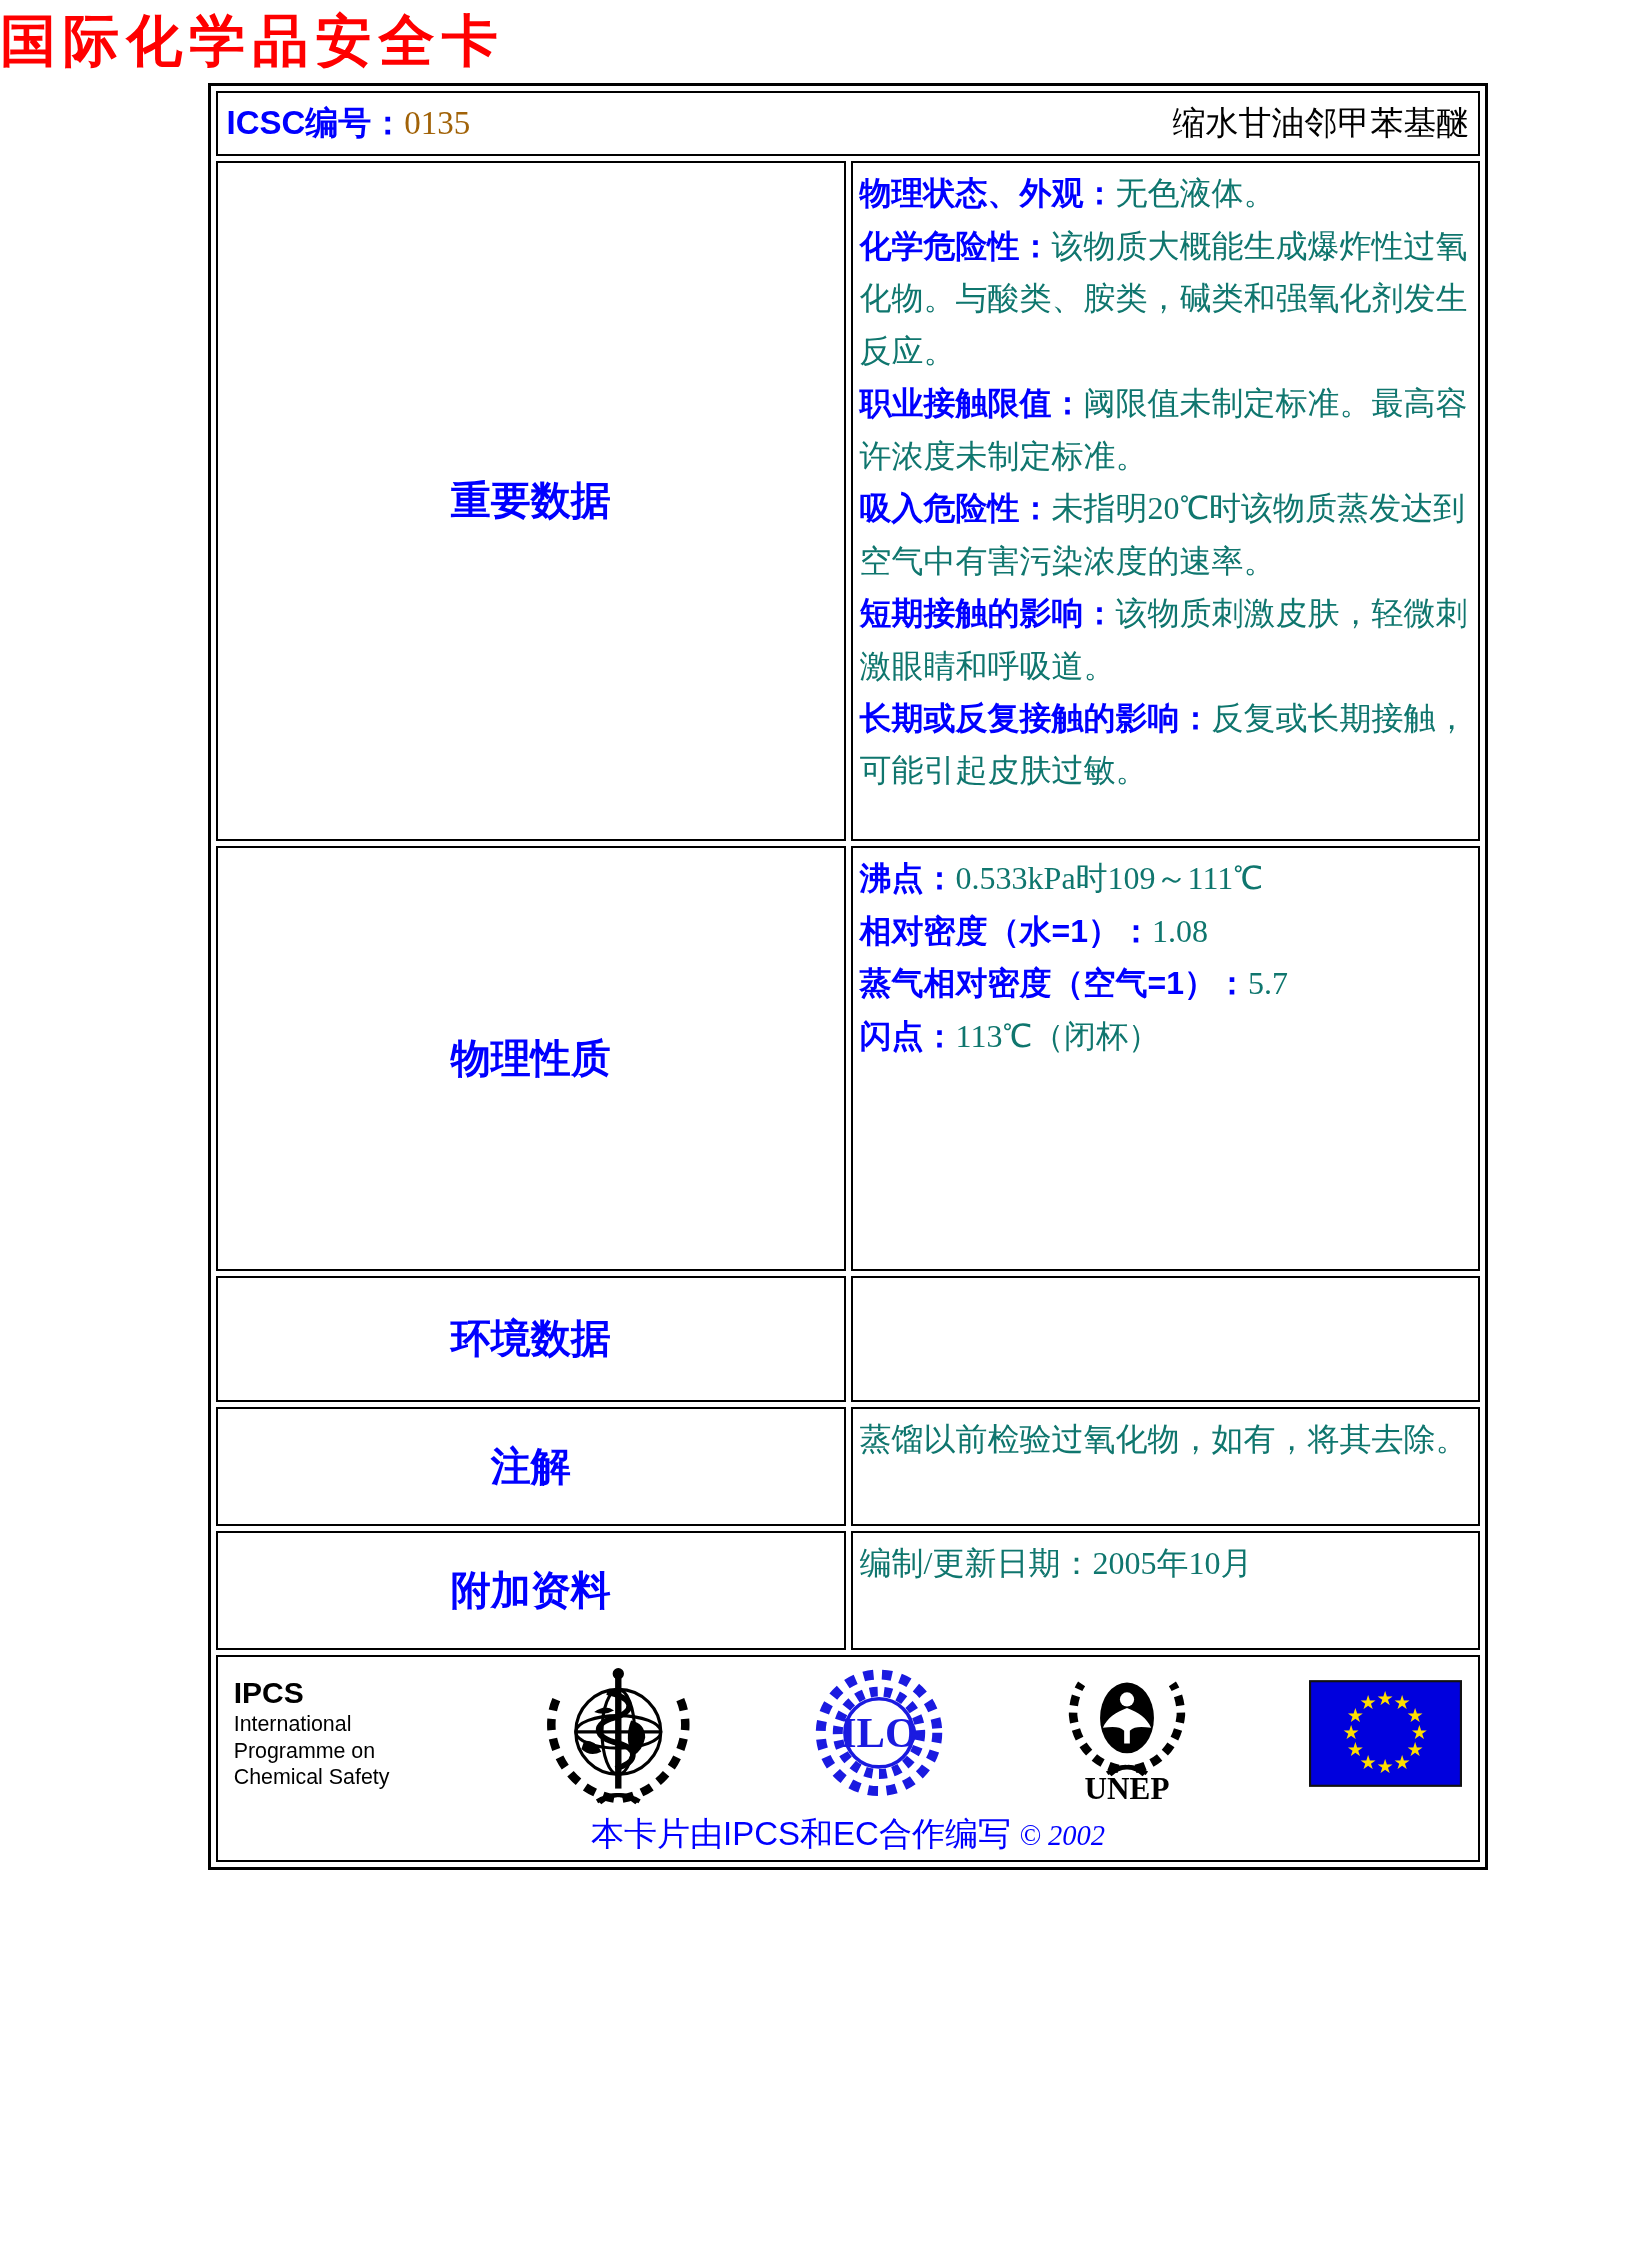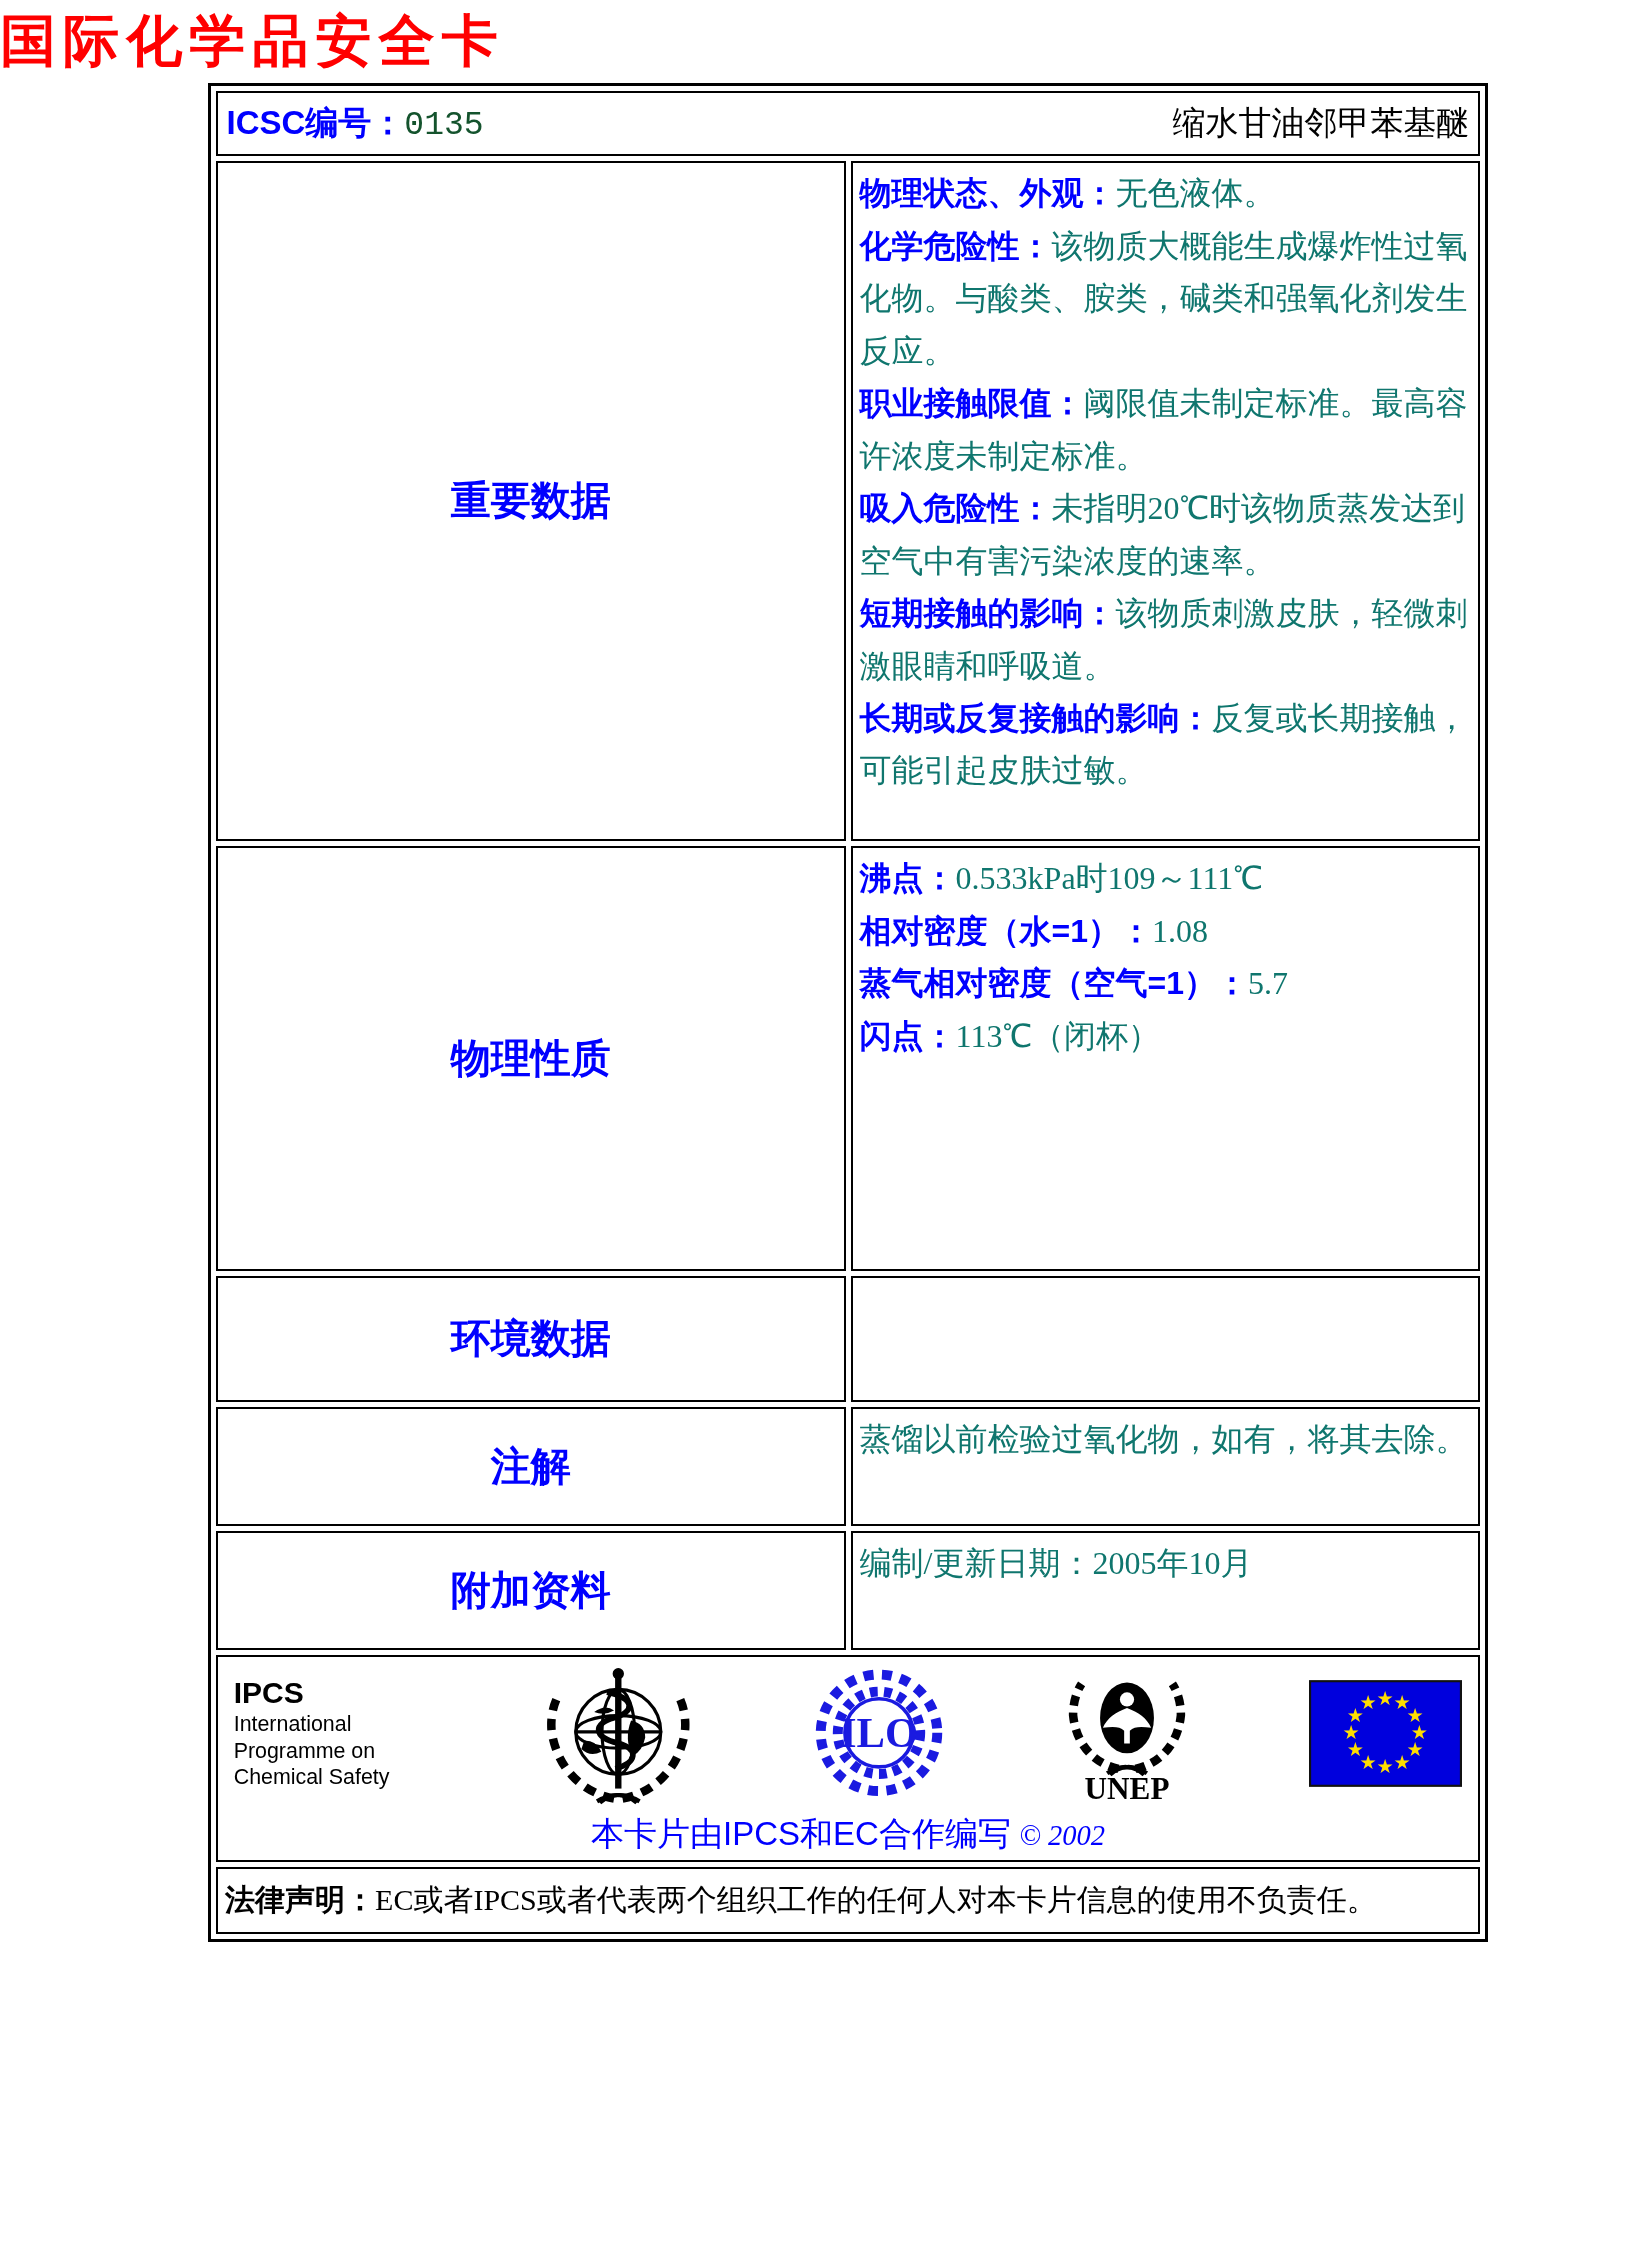--- a/index.html
+++ b/index.html
@@ -50,21 +50,21 @@
     font-family:"Liberation Sans", sans-serif;
     font-weight:bold;
   }
   .inline-text { color:#0f766e; font-family:"Liberation Serif", serif; }
   p.item { margin:0; }
 
   td.header-cell { vertical-align:middle; height:61px; padding:0 8.5px; }
   .header-line { display:flex; justify-content:space-between; align-items:center; font-size:33px; }
   .icsc-left { white-space:nowrap; }
   .icsc-label { color:#0000ff; font-family:"Liberation Sans", sans-serif; font-weight:bold; }
-  .icsc-number { color:#14532d; font-family:Liberation Mono, monospace; }
+  .icsc-number { color:#a16207; font-family:Liberation Serif, serif; }
   .chem-name { color:#000; font-family:"Liberation Serif", serif; text-align:right; white-space:nowrap; }
 
   td.logos-cell { vertical-align:top; height:190px; padding:5.7px 15.7px 2.8px 15.7px; }
   .logos-row { display:flex; justify-content:space-between; align-items:center; height:142px; }
   .ipcs-block { font-family:"Liberation Sans", sans-serif; color:#000; width:192px; }
   .ipcs-acronym { font-size:30px; font-weight:bold; line-height:1.15; }
   .ipcs-line { font-size:21.4px; line-height:1.25; }
   .unep-wrap { text-align:center; }
 
   .caption-line { text-align:center; margin-top:7.1px; font-size:33px; color:#0000ff; }
@@ -214,22 +214,17 @@
           </svg>
 
         </div>
         <div class="caption-line">
           <span class="caption-main">本卡片由IPCS和EC合作编写</span>
           <span class="caption-copy">© 2002</span>
         </div>
       </td>
     </tr>
 
-    <tr>
-      <td class="legal-cell" colspan="2">
-        <span class="legal-label">法律声明：</span><span class="legal-text">EC或者IPCS或者代表两个组织工作的任何人对本卡片信息的使用不负责任。</span>
-      </td>
-    </tr>
   </tbody>
     </table>
 
 </div>
 
 
 </body></html>

